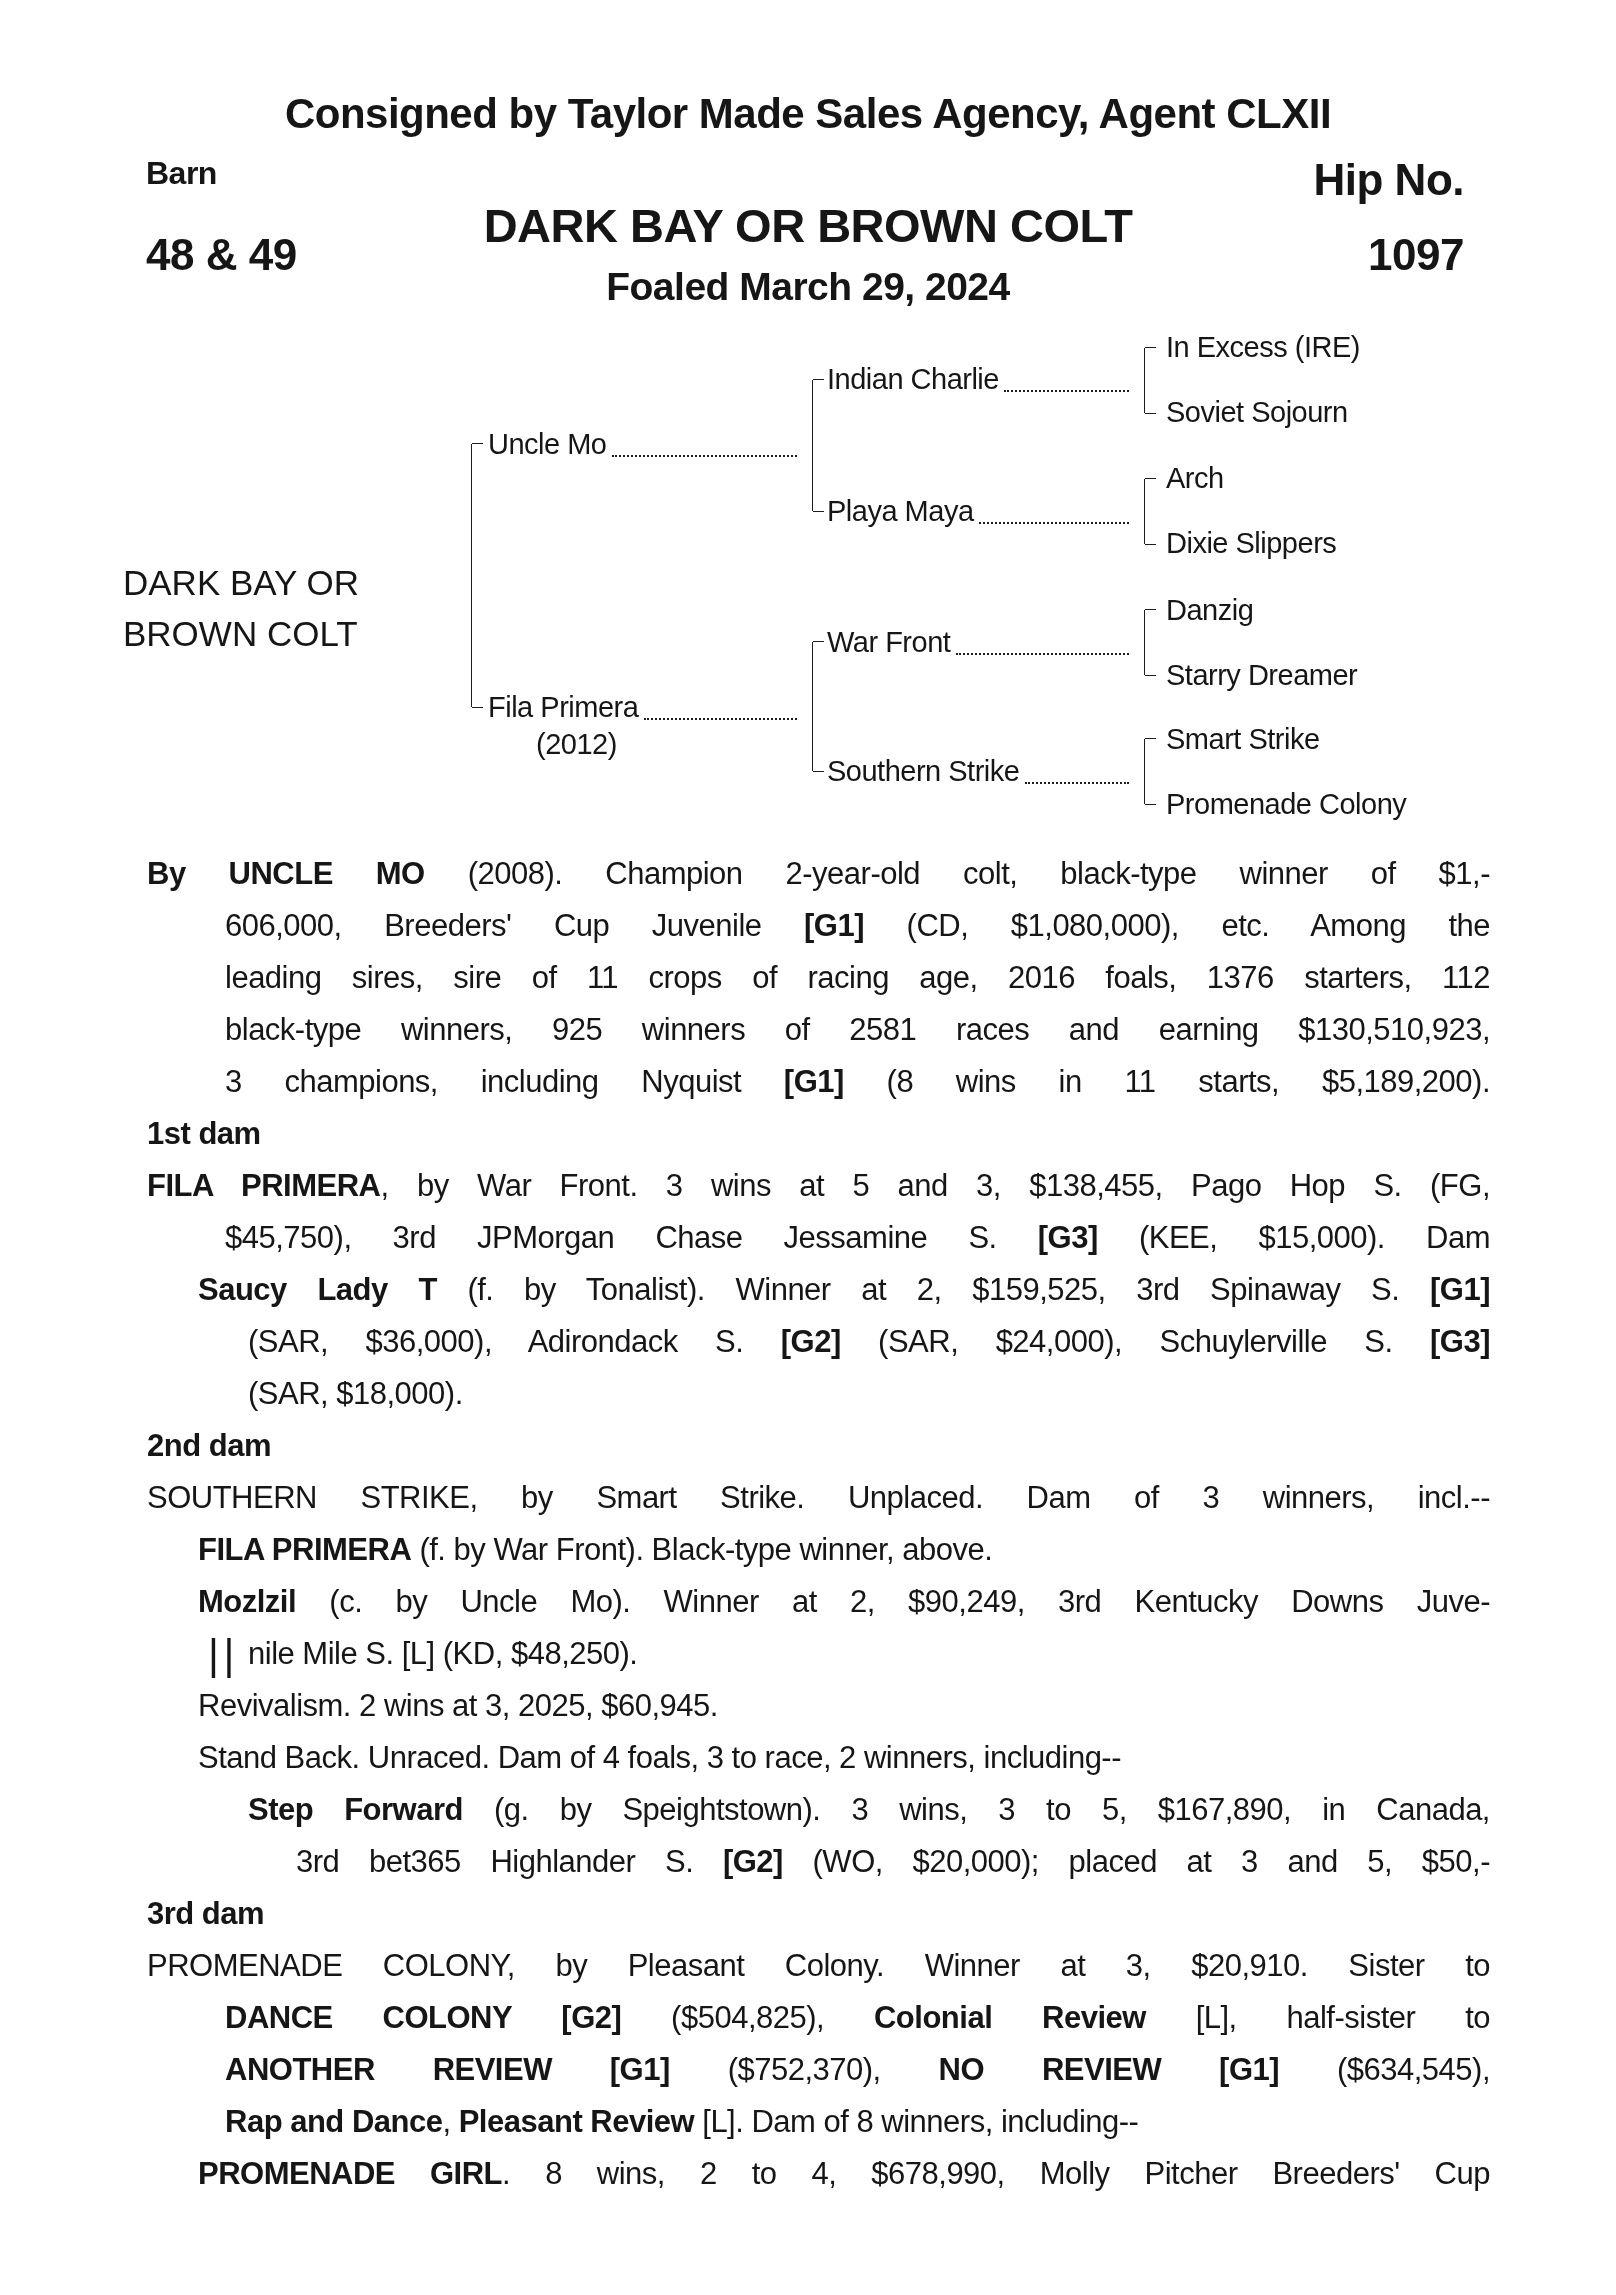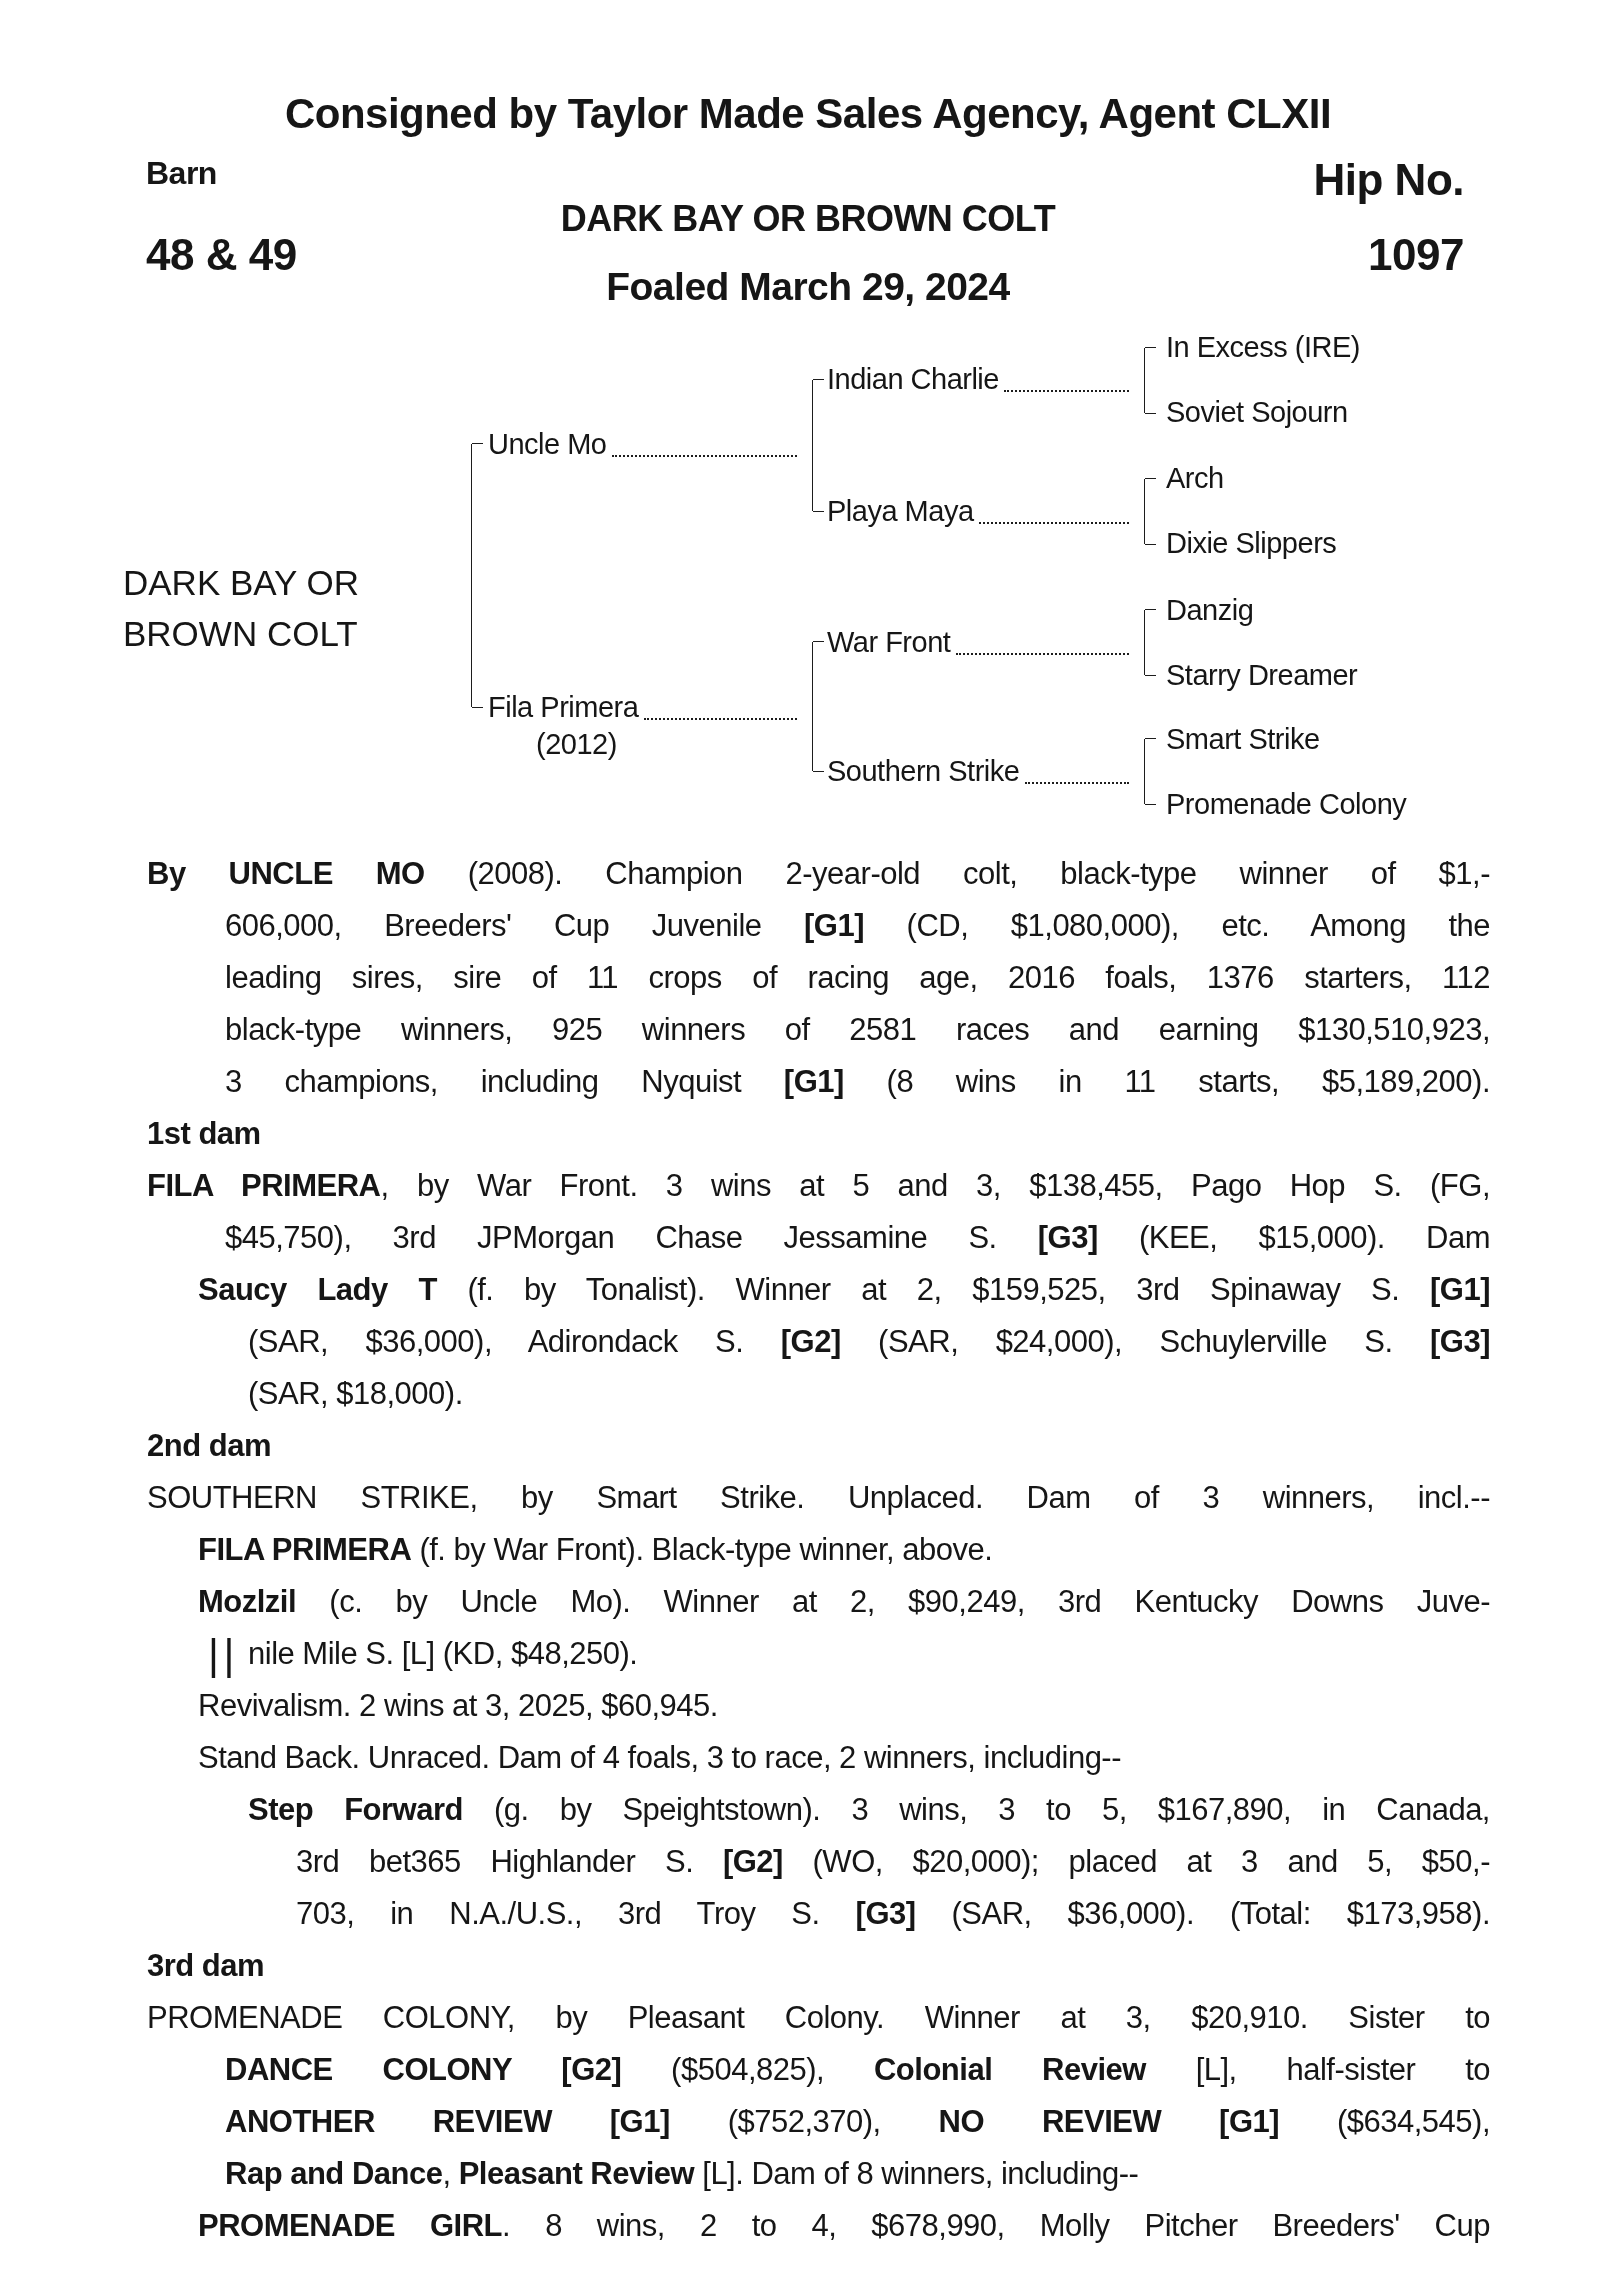--- a/index.html
+++ b/index.html
@@ -15,21 +15,21 @@
   .consignor{
     position:absolute;top:90px;left:0;width:1616px;
     text-align:center;font-size:42px;font-weight:bold;letter-spacing:-0.5px;
   }
   .barn-label{position:absolute;top:155px;left:146px;font-size:32px;font-weight:bold;letter-spacing:-0.5px;}
   .barn-value{position:absolute;top:230px;left:146px;font-size:44px;font-weight:bold;letter-spacing:-0.5px;}
   .hip-block{position:absolute;top:155px;right:152px;text-align:right;font-size:44px;font-weight:bold;letter-spacing:-0.5px;}
   .hip-value{position:absolute;top:230px;right:152px;text-align:right;font-size:44px;font-weight:bold;letter-spacing:-0.5px;}
   .colt-title{
     position:absolute;top:198px;left:0;width:1616px;
-    text-align:center;font-size:36px;font-weight:bold;letter-spacing:-0.5px;
+    text-align:center;font-size:47px;font-weight:bold;letter-spacing:-0.5px;
   }
   .foaled{
     position:absolute;top:265px;left:0;width:1616px;
     text-align:center;font-size:39px;font-weight:bold;letter-spacing:-0.5px;
   }
   
   .tree{position:absolute;top:0;left:0;width:1616px;height:872px;}
   .ped{position:absolute;font-size:29px;line-height:37px;letter-spacing:-0.5px;white-space:nowrap;}
   .ped-flex{display:flex;align-items:stretch;}
   .leader{flex:1 1 auto;border-bottom:2.8px dotted #1d1d1d;margin:0 7.3px 6.4px 5.5px;}
@@ -152,21 +152,20 @@
       <div class="tl" style="margin-left: 101px; width: 1242px;"><span>(SAR, $18,000).</span></div>
       <div class="tl" style="margin-left: 0px; width: 1343px;"><span class="b">2nd dam</span></div>
       <div class="tl just" style="margin-left: 0px; width: 1343px;"><span>SOUTHERN STRIKE, by Smart Strike. Unplaced. Dam of 3 winners, incl.--</span></div>
       <div class="tl" style="margin-left: 51px; width: 1292px;"><span class="b">FILA PRIMERA</span><span> (f. by War Front). Black-type winner, above.</span></div>
       <div class="tl just" style="margin-left: 51px; width: 1292px;"><span class="b">Mozlzil</span><span> (c. by Uncle Mo). Winner at 2, $90,249, 3rd Kentucky Downs Juve-</span></div>
       <div class="tl" style="margin-left: 61px; width: 1282px;"><span class="bars">||</span><span>nile Mile S. [L] (KD, $48,250).</span></div>
       <div class="tl" style="margin-left: 51px; width: 1292px;"><span>Revivalism. 2 wins at 3, 2025, $60,945.</span></div>
       <div class="tl" style="margin-left: 51px; width: 1292px;"><span>Stand Back. Unraced. Dam of 4 foals, 3 to race, 2 winners, including--</span></div>
       <div class="tl just" style="margin-left: 101px; width: 1242px;"><span class="b">Step Forward</span><span> (g. by Speightstown). 3 wins, 3 to 5, $167,890, in Canada,</span></div>
       <div class="tl just" style="margin-left: 149px; width: 1194px;"><span>3rd bet365 Highlander S. </span><span class="b">[G2]</span><span> (WO, $20,000); placed at 3 and 5, $50,-</span></div>
-      <div class="tl just" style="margin-left: 149px; width: 1194px;"><span>703, in N.A./U.S., 3rd Troy S. </span><span class="b">[G3]</span><span> (SAR, $36,000). (Total: $173,958).</span></div>
       <div class="tl" style="margin-left: 0px; width: 1343px;"><span class="b">3rd dam</span></div>
       <div class="tl just" style="margin-left: 0px; width: 1343px;"><span>PROMENADE COLONY, by Pleasant Colony. Winner at 3, $20,910. Sister to</span></div>
       <div class="tl just" style="margin-left: 78px; width: 1265px;"><span class="b">DANCE COLONY [G2]</span><span> ($504,825), </span><span class="b">Colonial Review</span><span> [L], half-sister to</span></div>
       <div class="tl just" style="margin-left: 78px; width: 1265px;"><span class="b">ANOTHER REVIEW [G1]</span><span> ($752,370), </span><span class="b">NO REVIEW [G1]</span><span> ($634,545),</span></div>
       <div class="tl" style="margin-left: 78px; width: 1265px;"><span class="b">Rap and Dance</span><span>, </span><span class="b">Pleasant Review</span><span> [L]. Dam of 8 winners, including--</span></div>
       <div class="tl just" style="margin-left: 51px; width: 1292px;"><span class="b">PROMENADE GIRL</span><span>. 8 wins, 2 to 4, $678,990, Molly Pitcher Breeders' Cup</span></div>
     </div>
 
 </div>
 

